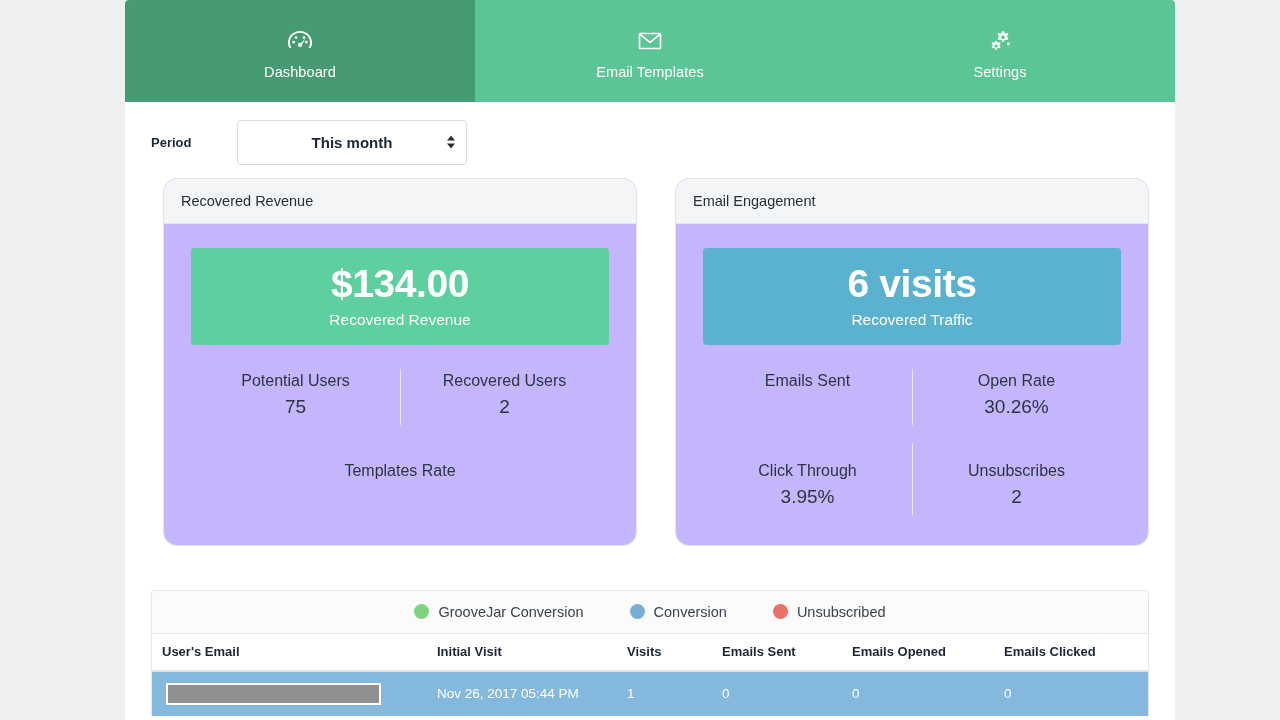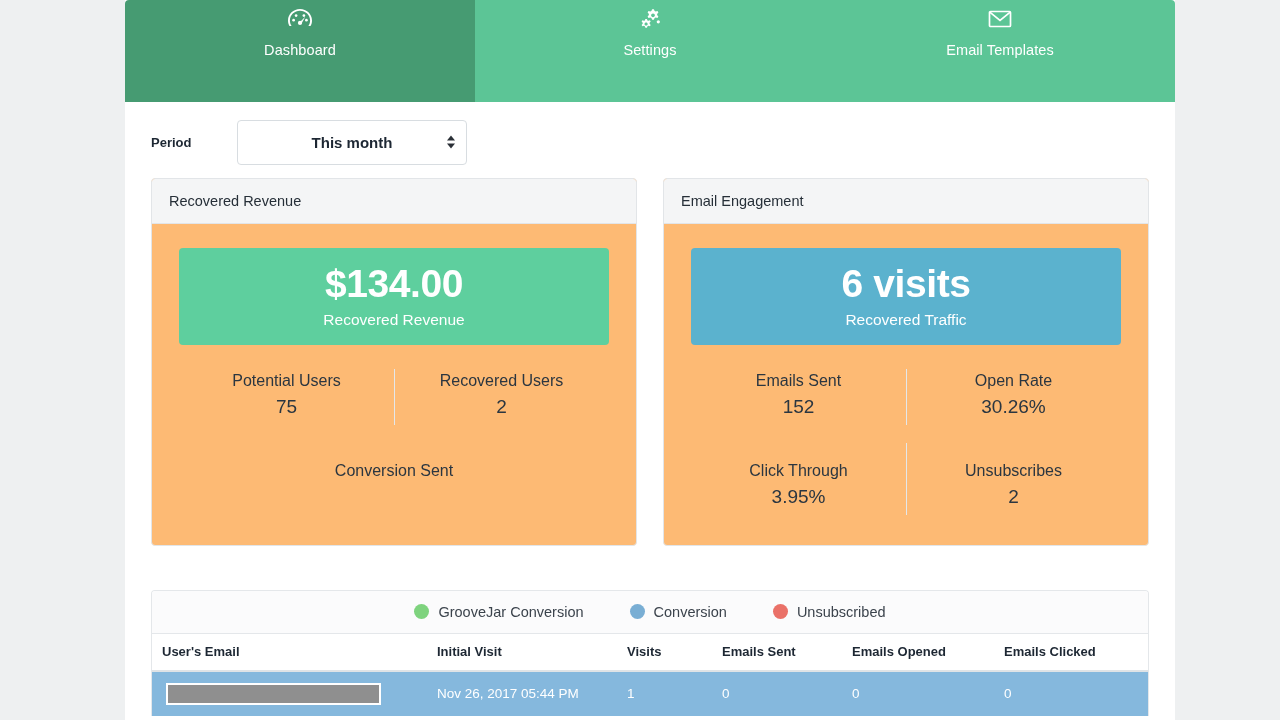--- a/index.html
+++ b/index.html
@@ -35,21 +35,21 @@
     width: 100%;
     height: 102px;
     border-radius: 4px 4px 0 0;
     overflow: hidden;
   }
   .nav-tab {
     flex: 1 1 0;
     display: flex;
     flex-direction: column;
     align-items: center;
-    justify-content: flex-start;
+    justify-content: center;
     color: #ffffff;
     cursor: pointer;
     user-select: none;
     padding-top: 4px;
   }
   .nav-tab.active  { background: #469b72; }
   .nav-tab.inactive{ background: #5cc596; }
 
   .nav-icon {
     height: 30px;
@@ -143,23 +143,24 @@
 
   
   .panels {
     display: flex;
     gap: 26px;
     padding: 0 26px;
   }
   .panel {
     flex: 1 1 0;
     border: 1px solid #e2e5e8;
-    border-radius: 4px;
-    background: #fdba74;
+    border-radius: 14px;
+    background: #c4b5fd;
     overflow: hidden;
+    margin-left: 12px;
   }
   .panel-head {
     height: 45px;
     background: #f4f5f6;
     border-bottom: 1px solid #e2e5e8;
     display: flex;
     align-items: center;
     padding: 0 17px;
     font-size: 14.5px;
     color: #262f38;
@@ -315,37 +316,37 @@
             <circle cx="19.4" cy="12.2" r="1.35"></circle>
             <path d="M13 13.9l5.2-5.1-3.3 6.2c-.3.7-1.1 1-1.8.7-.7-.3-1-1.1-.7-1.8.1-.1.1-.2.2-.3z" opacity=".95"></path>
             <circle cx="13" cy="14.9" r="2.1"></circle>
           </svg>
         </span>
         <span class="nav-label">Dashboard</span>
       </div>
 
       <div class="nav-tab inactive">
         <span class="nav-icon">
+          <svg width="24" height="20" viewBox="0 0 24 20" fill="none" stroke="#ffffff" stroke-width="1.7">
+            <rect x="1.5" y="2.5" width="21" height="15" rx="1"></rect>
+            <path d="M1.8 3.2L12 11.4 22.2 3.2"></path>
+          </svg>
+        </span>
+        <span class="nav-label">Email Templates</span>
+      </div>
+
+      <div class="nav-tab inactive">
+        <span class="nav-icon">
           <svg width="26" height="24" viewBox="0 0 26 24" fill="#ffffff">
             <path d="M16.9 2.2l.7 1.8c.4.1.8.3 1.1.5l1.8-.6.9 1.6-1.3 1.4c.1.4.1.8 0 1.2l1.3 1.4-.9 1.6-1.8-.6c-.3.2-.7.4-1.1.5l-.7 1.8h-1.8l-.7-1.8c-.4-.1-.8-.3-1.1-.5l-1.8.6-.9-1.6 1.3-1.4c-.1-.4-.1-.8 0-1.2L10.6 5.5l.9-1.6 1.8.6c.3-.2.7-.4 1.1-.5l.7-1.8h1.8zm-.9 4.2c-1 0-1.9.8-1.9 1.9 0 1 .8 1.9 1.9 1.9 1 0 1.9-.8 1.9-1.9 0-1-.8-1.9-1.9-1.9z"></path>
             <path d="M9.9 11.9l.6 1.5c.3.1.6.2.9.4l1.5-.5.8 1.3-1.1 1.2c0 .3 0 .7 0 1l1.1 1.2-.8 1.3-1.5-.5c-.3.2-.6.3-.9.4l-.6 1.5H8.4l-.6-1.5c-.3-.1-.6-.2-.9-.4l-1.5.5-.8-1.3 1.1-1.2c0-.3 0-.7 0-1l-1.1-1.2.8-1.3 1.5.5c.3-.2.6-.3.9-.4l.6-1.5h1.5zm-.8 3.5c-.9 0-1.6.7-1.6 1.6 0 .9.7 1.6 1.6 1.6.9 0 1.6-.7 1.6-1.6 0-.9-.7-1.6-1.6-1.6z"></path>
             <circle cx="21.3" cy="14.8" r="1.6"></circle>
           </svg>
         </span>
         <span class="nav-label">Settings</span>
-      </div>
-
-      <div class="nav-tab inactive">
-        <span class="nav-icon">
-          <svg width="24" height="20" viewBox="0 0 24 20" fill="none" stroke="#ffffff" stroke-width="1.7">
-            <rect x="1.5" y="2.5" width="21" height="15" rx="1"></rect>
-            <path d="M1.8 3.2L12 11.4 22.2 3.2"></path>
-          </svg>
-        </span>
-        <span class="nav-label">Email Templates</span>
       </div>
     </div>
 
     <div class="filterbar">
       <div class="period-label">Period</div>
 
       <div class="select-wrap">
         <div class="select-box">
           <span>This month</span>
         </div>
@@ -369,37 +370,36 @@
           <div class="stat-grid">
             <div class="stat-cell">
               <div class="stat-name">Potential Users</div>
               <div class="stat-value">75</div>
             </div>
             <div class="stat-cell divider">
               <div class="stat-name">Recovered Users</div>
               <div class="stat-value">2</div>
             </div>
             <div class="stat-cell wide">
-              <div class="stat-name">Conversion Sent</div>
+              <div class="stat-name">Templates Rate</div>
             </div>
           </div>
         </div>
       </div>
 
       <div class="panel">
         <div class="panel-head">Email Engagement</div>
         <div class="panel-body">
           <div class="hero" style="background:#5bb2ce;">
             <div class="hero-value">6 visits</div>
             <div class="hero-label">Recovered Traffic</div>
           </div>
           <div class="stat-grid">
             <div class="stat-cell">
               <div class="stat-name">Emails Sent</div>
-              <div class="stat-value">152</div>
             </div>
             <div class="stat-cell divider">
               <div class="stat-name">Open Rate</div>
               <div class="stat-value">30.26%</div>
             </div>
             <div class="stat-cell" style="padding-top:26px;">
               <div class="stat-name">Click Through</div>
               <div class="stat-value">3.95%</div>
             </div>
             <div class="stat-cell divider" style="padding-top:26px;">

